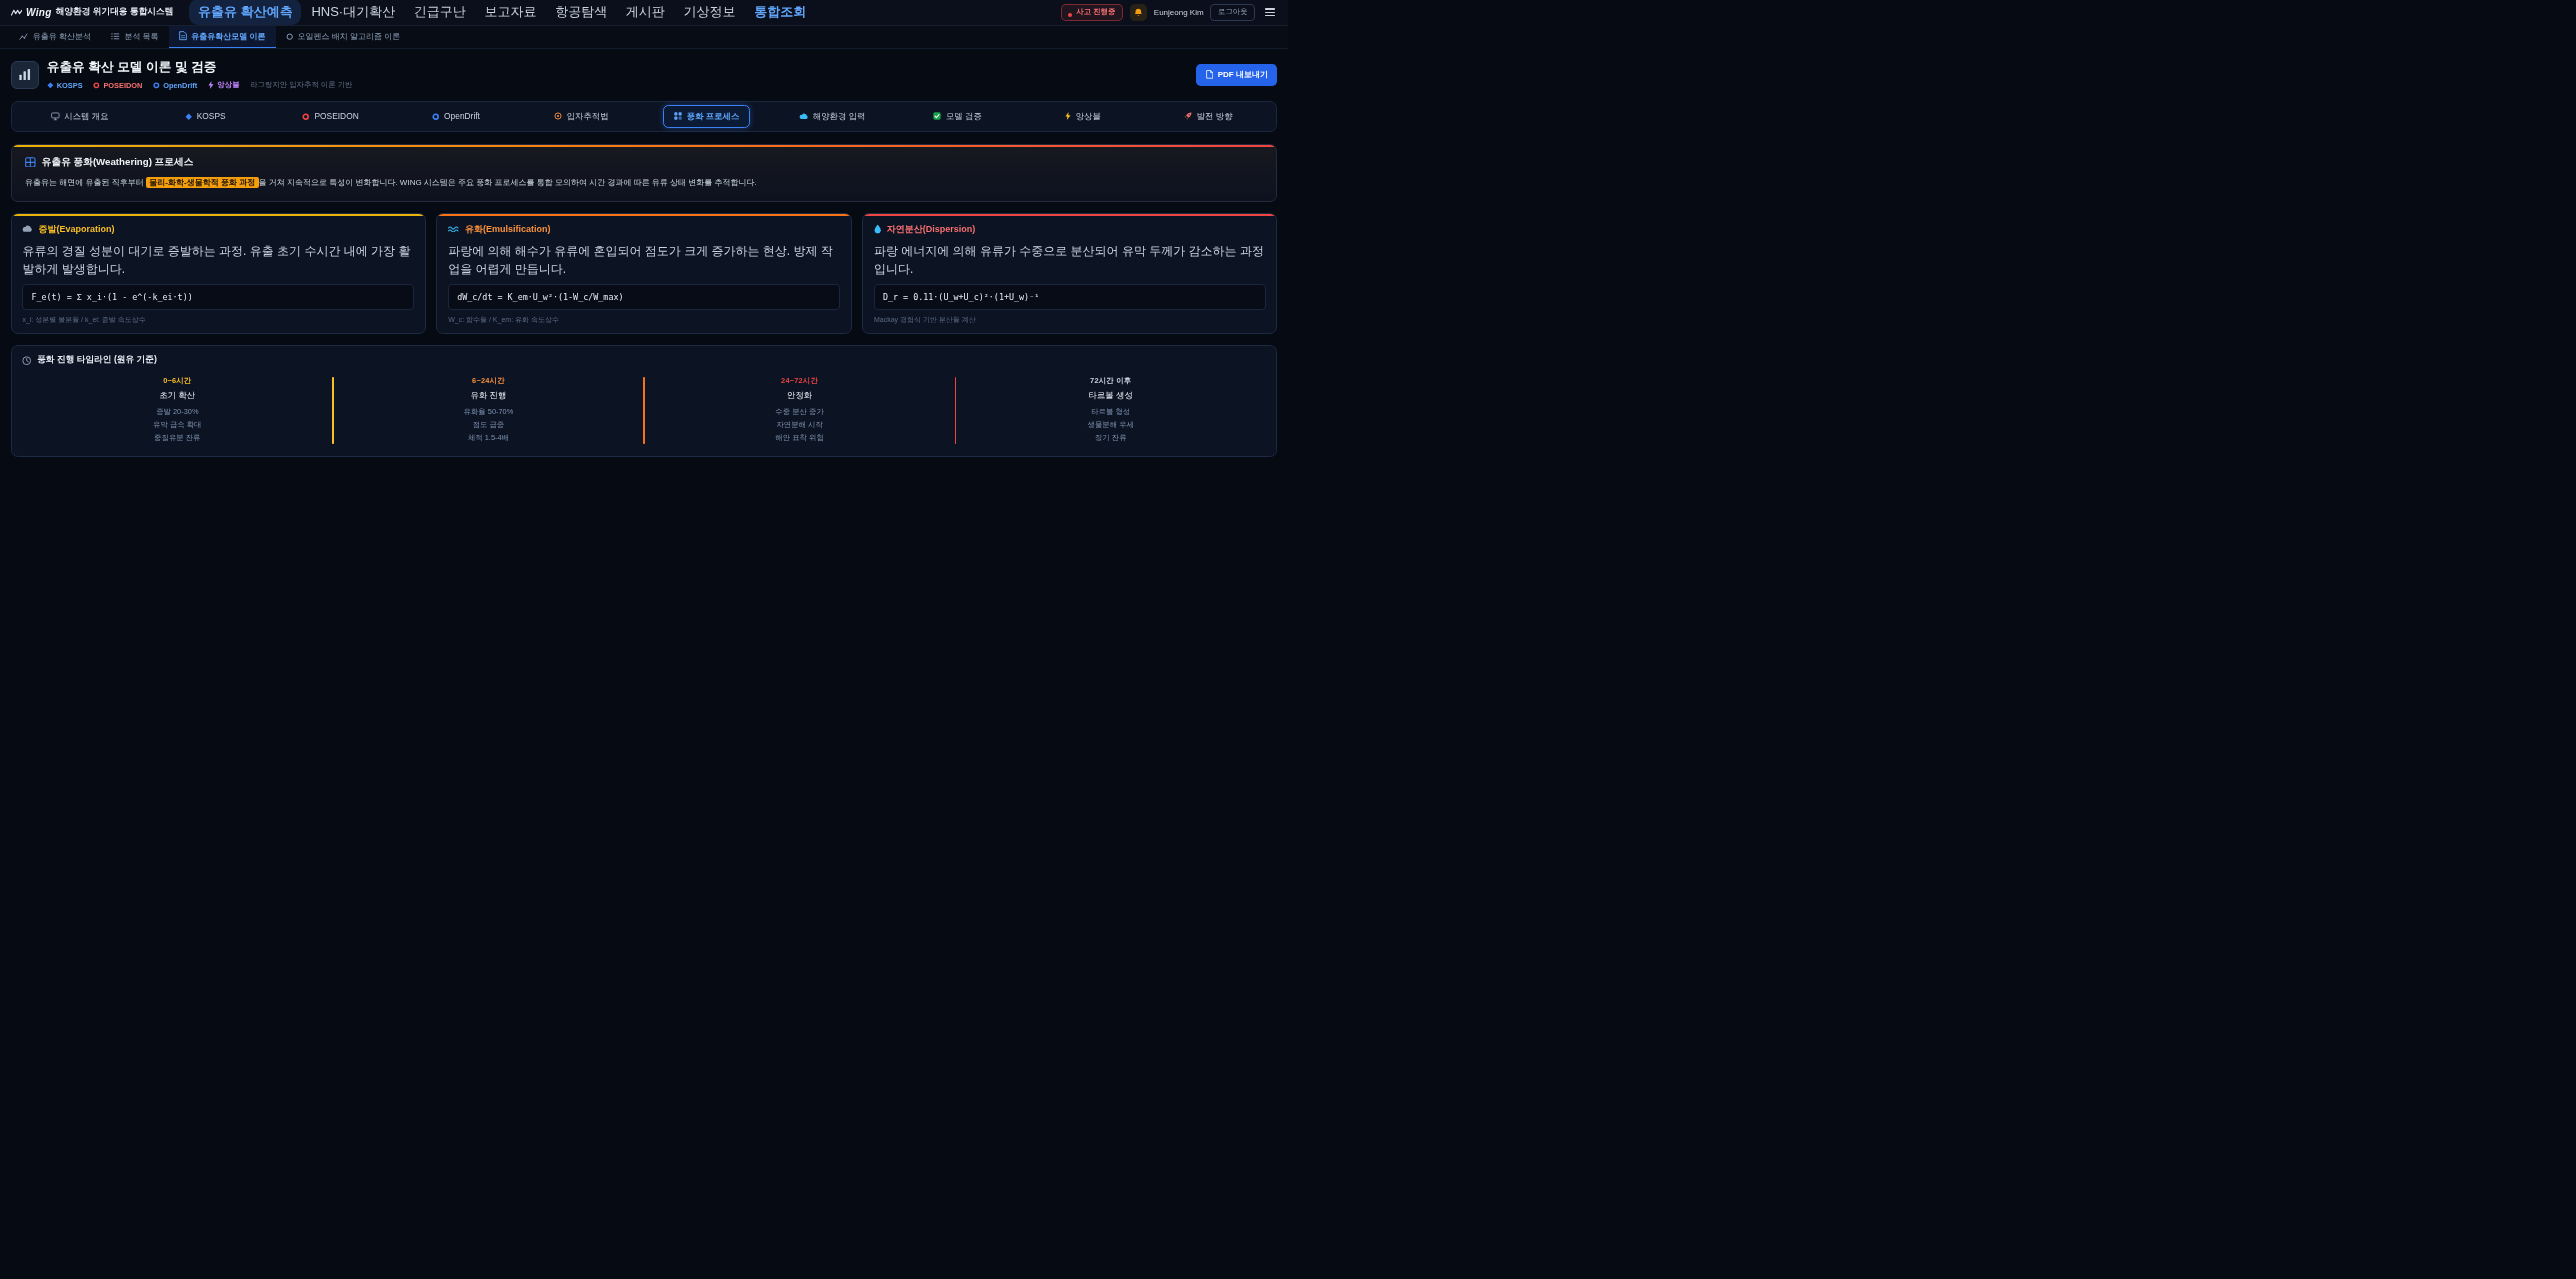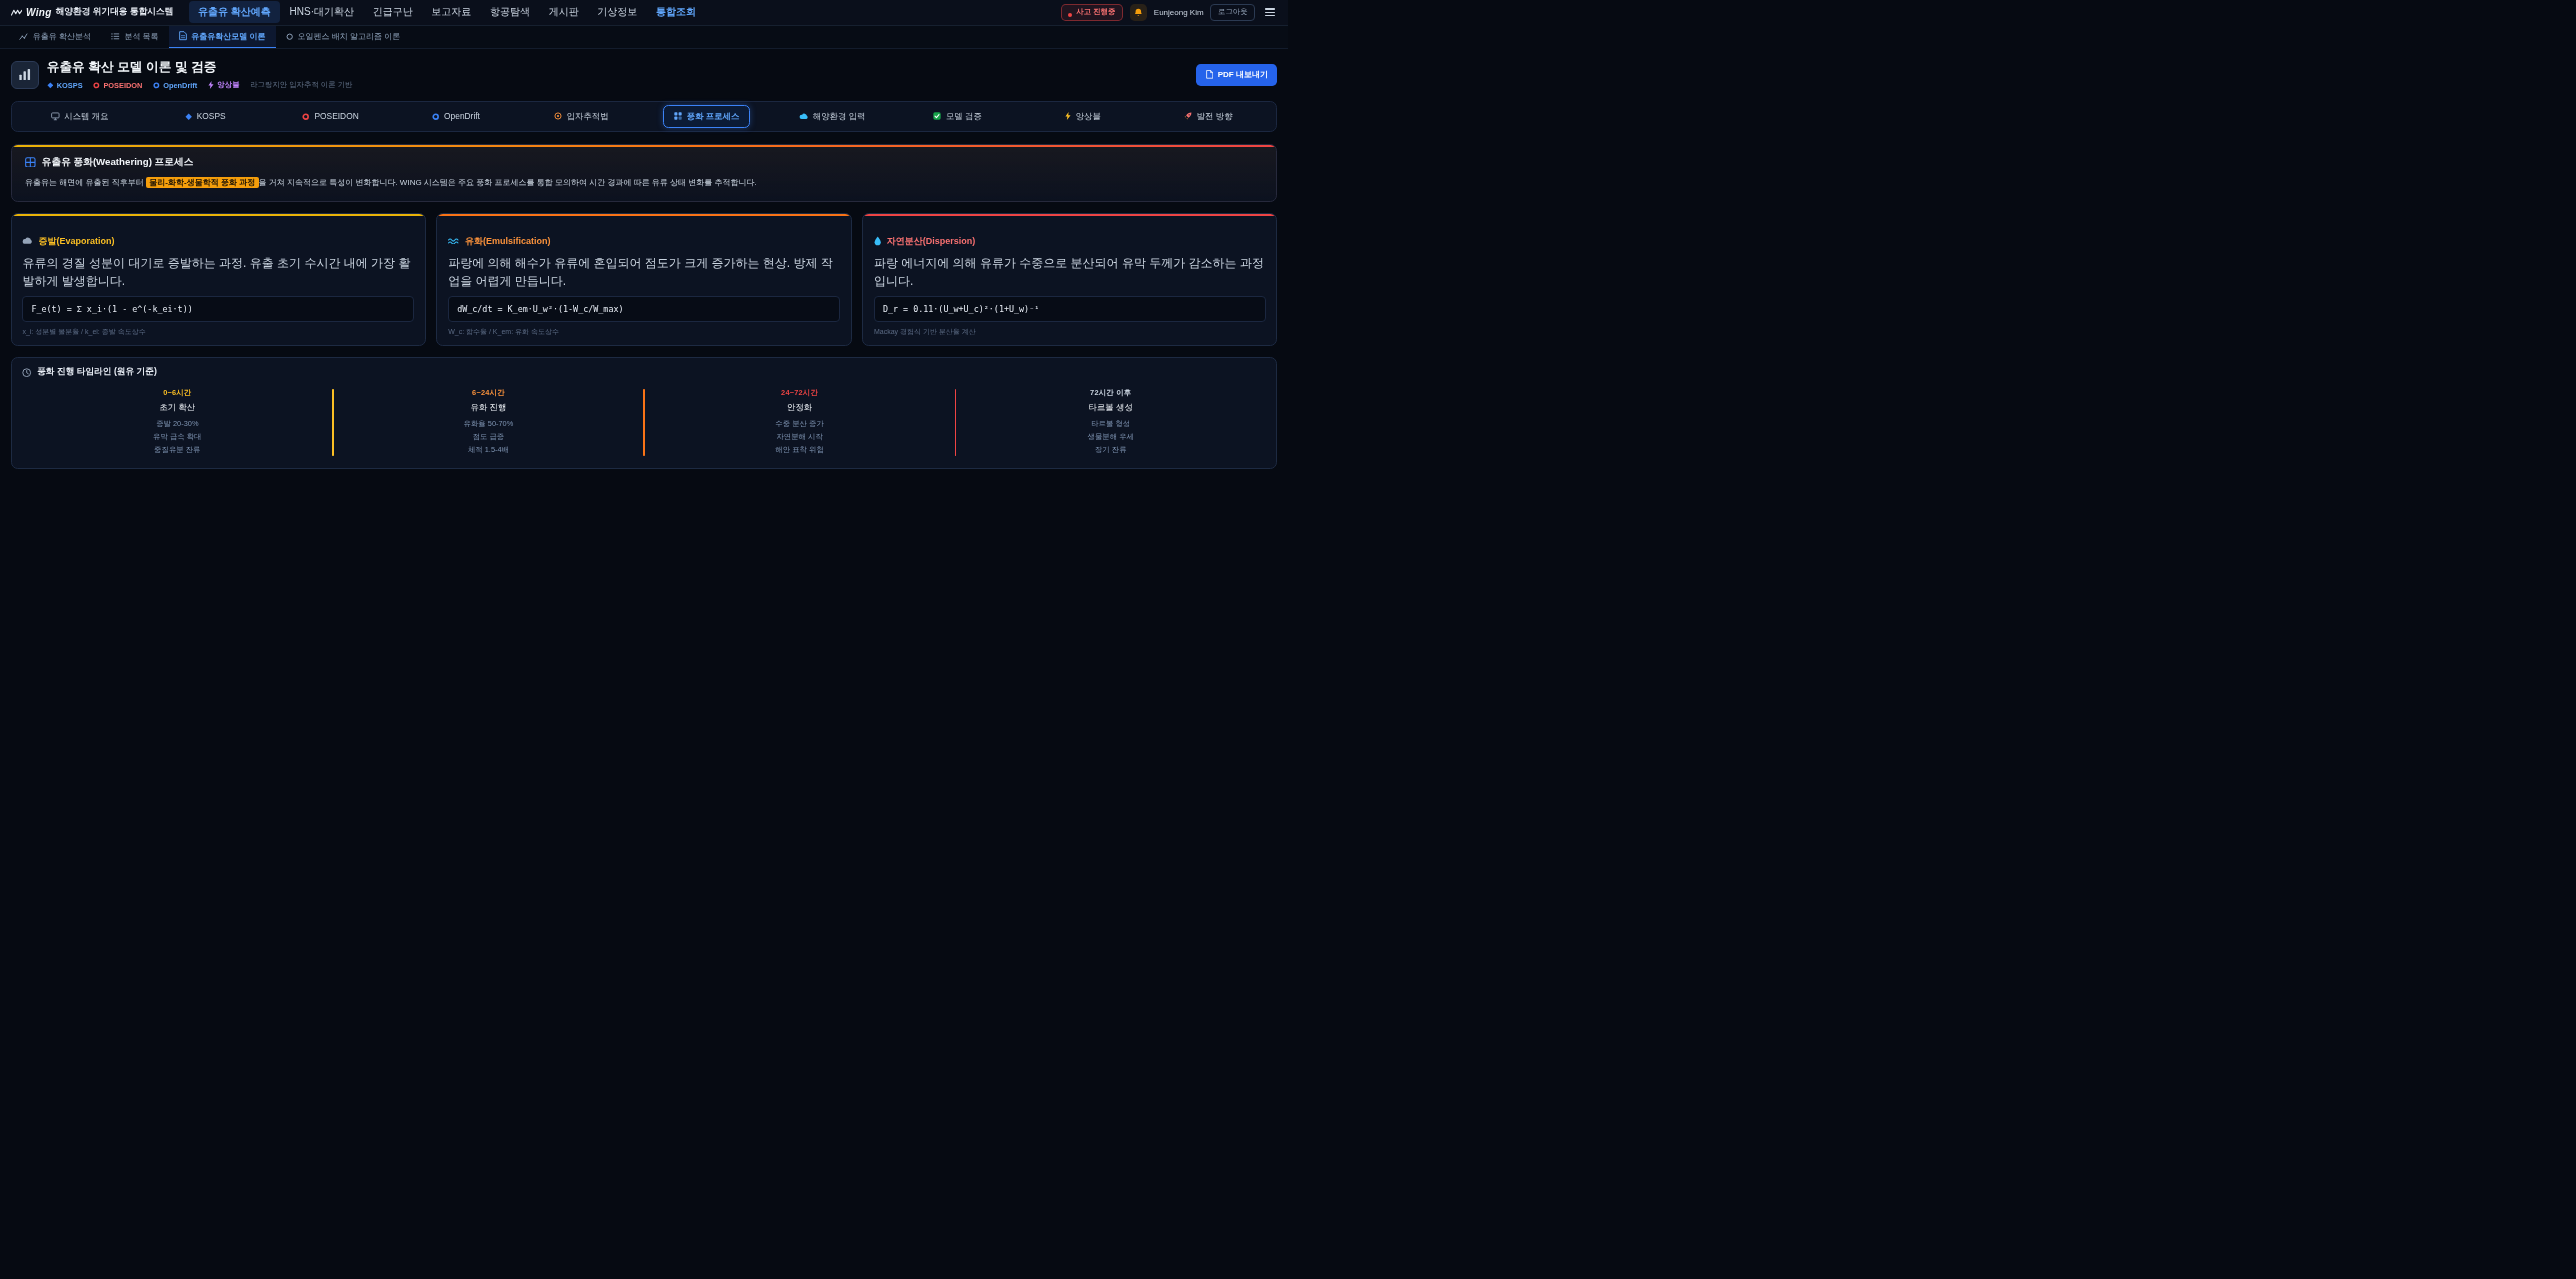--- a/index.html
+++ b/index.html
@@ -6,21 +6,21 @@
   html,body { background:#060a12; }
   body { font-family:"Liberation Sans", sans-serif; color:#e2e8f0; }
   .page { width:1288px; height:640px; background:#060a12; overflow:hidden; position:relative; }
 
   
   .topnav { height:25.5px; display:flex; align-items:center; padding:0 10.7px; background:#0a0f1b; border-bottom:0.7px solid #16202f; }
   .logo { display:flex; align-items:center; gap:4px; cursor:pointer; }
   .logo-mark { font-weight:bold; font-style:italic; font-size:10px; color:#f1f5f9; letter-spacing:0.3px; }
   .logo-name { font-weight:bold; font-size:8.7px; color:#e8edf5; }
   .nav-items { display:flex; gap:1.3px; margin-left:16px; }
-  .nav-item { padding:4px 8.7px; font-size:10px; color:#cbd5e1; border-radius:4px; cursor:pointer; white-space:nowrap; }
+  .nav-item { padding:4px 8.7px; font-size:13px; color:#cbd5e1; border-radius:9px; cursor:pointer; white-space:nowrap; }
   .nav-item.active { background:rgba(59,130,246,.17); color:#60a5fa; font-weight:bold; }
   .nav-item.accent { color:#60a5fa; font-weight:bold; }
   .nav-right { margin-left:auto; display:flex; align-items:center; gap:6.7px; }
   .incident-badge { display:flex; align-items:flex-end; gap:4px; padding:2.7px 6.7px; border:0.7px solid rgba(239,68,68,.45); background:rgba(239,68,68,.10); border-radius:4.7px; color:#f87171; font-size:7.4px; font-weight:bold; cursor:pointer; }
   .inc-dot { width:4px; height:4px; border-radius:50%; background:#ef4444; }
   .bell-btn { width:17.4px; height:17.4px; border-radius:4.7px; background:rgba(245,158,11,.13); display:flex; align-items:center; justify-content:center; cursor:pointer; }
   .user-name { font-size:8px; color:#cbd5e1; }
   .logout-btn { background:transparent; border:0.7px solid #2b3a52; color:#94a3b8; font-size:7.4px; padding:2.7px 6.7px; border-radius:4px; cursor:pointer; font-family:inherit; }
   .hamburger { display:flex; flex-direction:column; gap:2px; padding:2.7px; cursor:pointer; }
   .hamburger span { display:block; width:10px; height:1.3px; background:#cbd5e1; border-radius:0.7px; }
@@ -55,21 +55,21 @@
   .w-head { display:flex; align-items:center; gap:6px; }
   .w-title { font-size:9.7px; font-weight:bold; color:#f1f5f9; }
   .w-desc { margin-top:7.4px; font-size:8px; color:#cbd5e1; line-height:1.65; }
   .w-desc mark { background:#f59e0b; color:#1a1205; font-weight:bold; padding:0.7px 3.4px; border-radius:2px; }
 
   
   .cards { display:grid; grid-template-columns:1fr 1fr 1fr; gap:10.7px; margin-top:10.7px; }
   .card { position:relative; background:#0c1322; border:0.7px solid #1d2a42; border-radius:6.7px; padding:8.7px 10.7px 8px; overflow:hidden; }
   .card .top { position:absolute; top:0; left:0; right:0; height:2px; }
   .top-y { background:#eab308; } .top-o { background:#f97316; } .top-r { background:#ef4444; }
-  .card-title { display:flex; align-items:center; gap:5.4px; font-size:9px; font-weight:bold;margin-top:12px; }
+  .card-title { display:flex; align-items:center; gap:5.4px; font-size:9px; font-weight:bold; }
   .ct-y { color:#fbbf24; } .ct-o { color:#fb923c; } .ct-r { color:#f87171; }
   .card-desc { margin:6px 0 6.7px; font-size:12px; color:#cbd5e1; line-height:1.5; }
   .formula { background:#070c16; border:0.7px solid #1b2740; border-radius:4px; padding:6.7px 8px; font-family:"DejaVu Sans Mono", monospace; font-size:8.4px; color:#e8edf5; white-space:nowrap; overflow:hidden; }
   .footnote { margin-top:5.4px; font-size:7px; color:#5c6b85; }
 
   
   .timeline-panel { margin-top:10.7px; background:#0c1322; border:0.7px solid #1d2a42; border-radius:6.7px; padding:8.7px 10.7px 10.7px; }
   .t-head { display:flex; align-items:center; gap:5.4px; }
   .t-title { font-size:8.7px; font-weight:bold; color:#e8edf5; }
   .t-grid { display:flex; align-items:stretch; margin-top:9.4px; }

